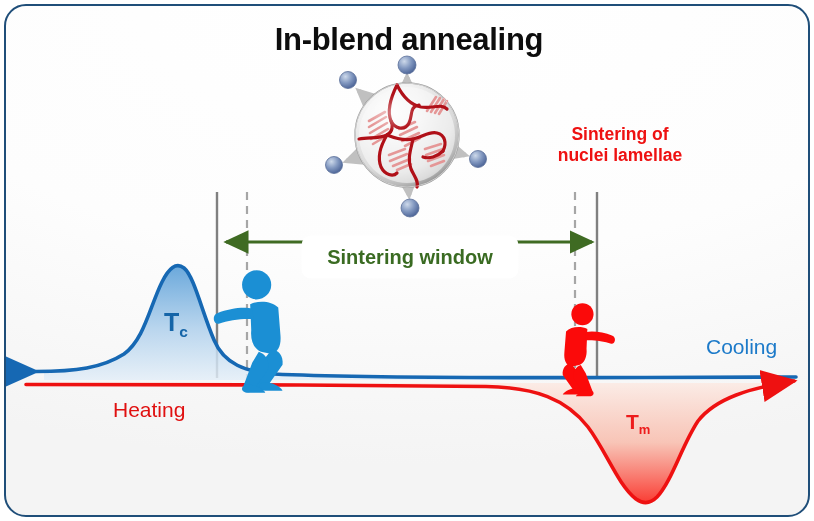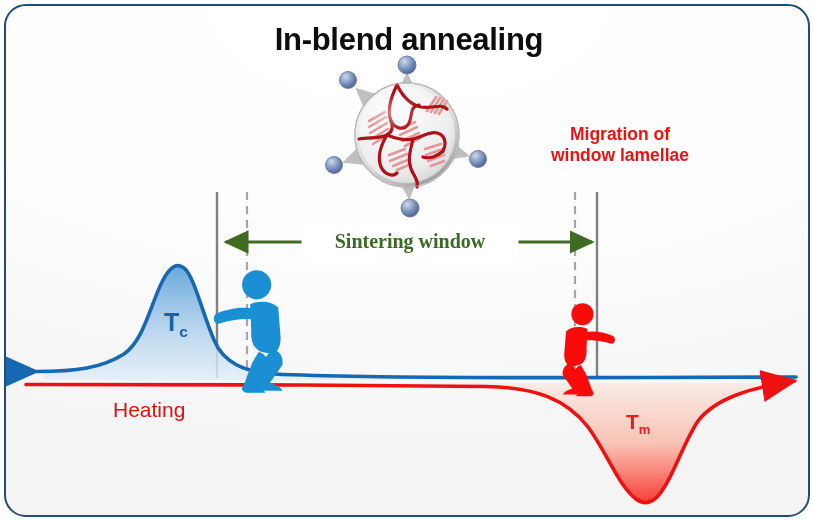--- a/index.html
+++ b/index.html
@@ -38,27 +38,26 @@
     position:absolute;left:52px;top:114px;width:236px;
     text-align:center;line-height:1.22;
     font-size:17.5px;font-weight:bold;color:#1C7AC9;
   }
   #label-right{
     position:absolute;left:500px;top:118px;width:228px;
     text-align:center;line-height:1.22;
     font-size:17.5px;font-weight:bold;color:#EE1111;
   }
   #sinter-box{
-    position:absolute;left:296px;top:214px;
+    position:absolute;left:296px;top:230px;
     width:216px;height:42px;
     background:#ffffff;
     border-radius:9px;
     display:flex;align-items:center;justify-content:center;
     box-shadow:0 0 0 0.5px rgba(255,255,255,0.9);
-    font-family:Liberation Serif, serif;
   }
   #sinter-text{
     font-size:20px;font-weight:bold;color:#3A6B22;
     white-space:nowrap;
   }
   #tc-label{
     position:absolute;left:144px;top:302px;
     font-size:25px;font-weight:bold;color:#1565A8;margin-left:14px;
   }
   #tm-label{
@@ -226,28 +225,29 @@
         <path d="M10,72 C16,74 20,80 19,88 L6,106 C2,112 -4,110 -4,103 L4,82 Z"></path>
         <path d="M14,100 C22,100 30,104 32,108 L16,108 C10,108 8,103 14,100 Z"></path>
         <path d="M-2,102 C6,102 14,106 16,110 L0,110 C-6,110 -8,105 -2,102 Z"></path>
       </g>
     </svg>
 
     <div id="title">In-blend annealing</div>
 
 
     <div id="label-right">
-      <div>Migration of</div>
-      <div>window lamellae</div>
+      <div>Sintering of</div>
+      <div>nuclei lamellae</div>
     </div>
 
     <div id="sinter-box">
       <span id="sinter-text">Sintering window</span>
     </div>
 
     <div id="tc-label"><span>T</span><span class="sub">c</span></div>
 
     <div id="tm-label"><span>T</span><span class="sub">m</span></div>
 
+    <div id="cooling-label">Cooling</div>
     <div id="heating-label">Heating</div>
 
   </div>
 </div>
 
 </body></html>

